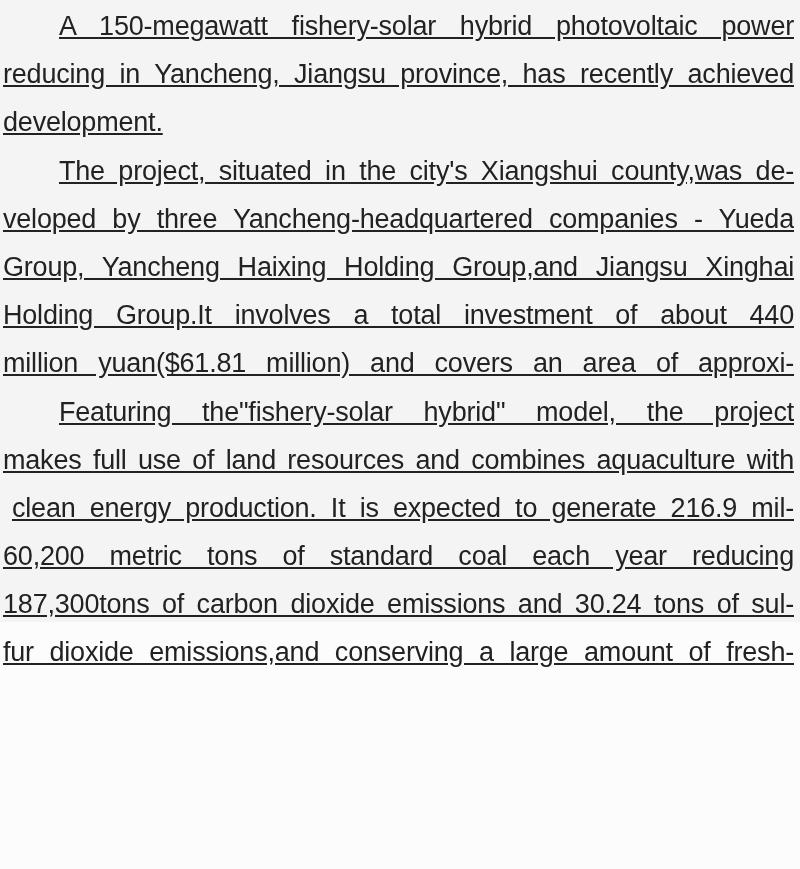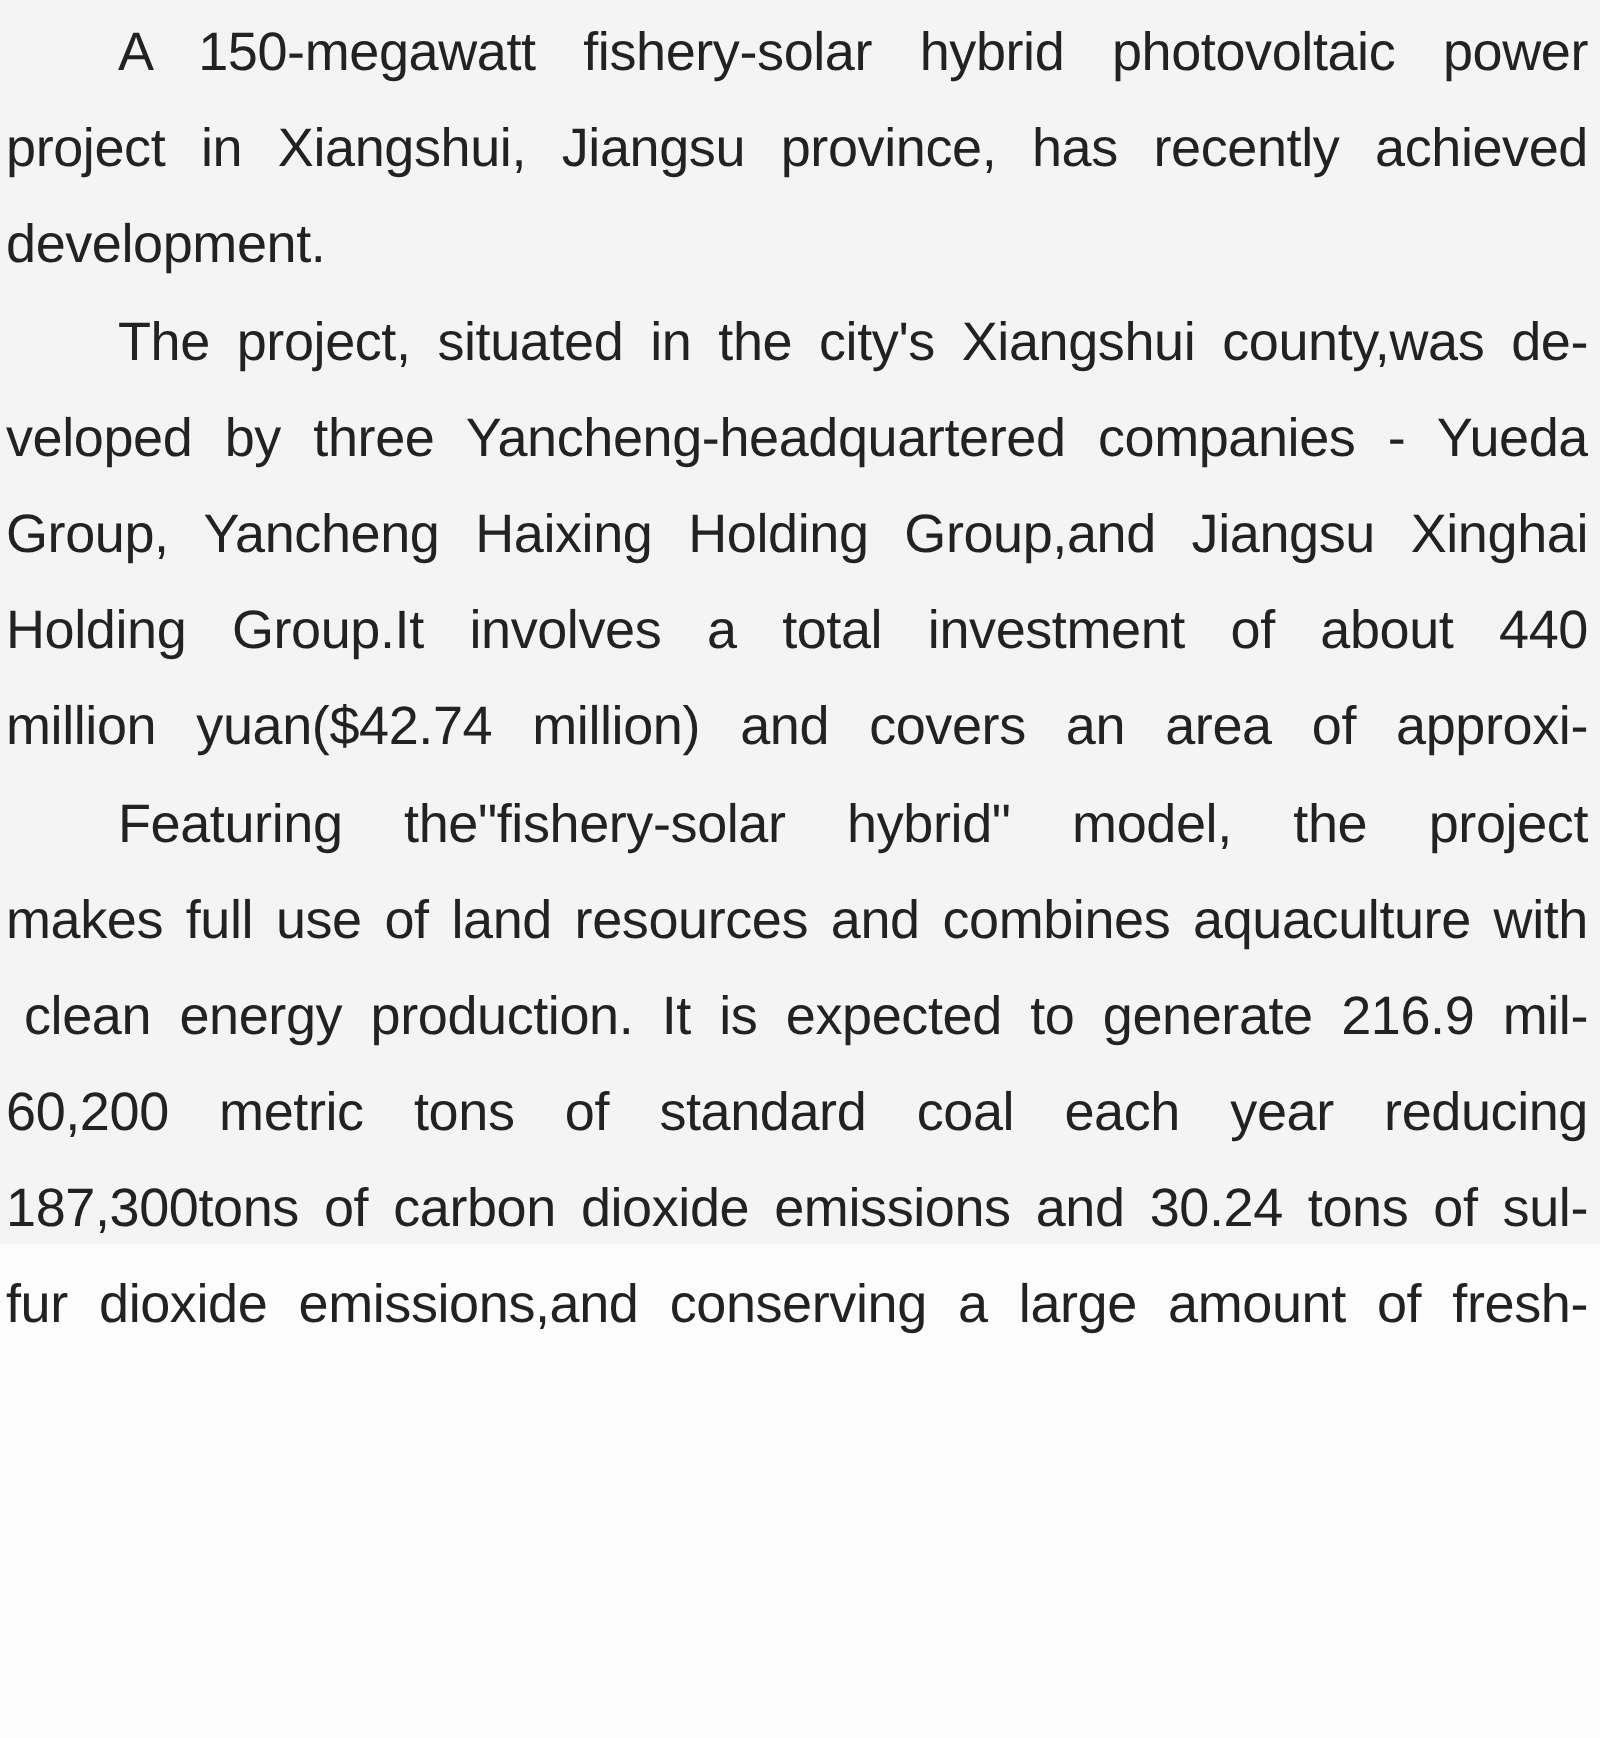--- a/index.html
+++ b/index.html
@@ -38,20 +38,21 @@
     left: 0;
     top: 0;
     width: 800px;
     height: 869px;
     box-sizing: border-box;
     padding: 2px 6px 0 3px;
     font-size: 27px;
     letter-spacing: -0.2px;
     line-height: 48.2px;
     font-weight: 400;
+    text-decoration: underline;
   }
   .text-line {
     display: block;
     height: 48.2px;
     overflow: hidden;
   }
   .text-line.justified {
     text-align: justify;
     text-align-last: justify;
   }
@@ -61,27 +62,27 @@
   }
 </style>
 </head>
 <body>
 
 <main class="page">
   <div class="bg-band top" style="background: rgb(244, 244, 245);"></div>
   <div class="bg-band bottom" style="background: rgb(252, 252, 253);"></div>
   <article id="article-body" class="article" style="color: rgb(34, 34, 36);">
       <div class="text-line justified" style="padding-left: 56px;">A 150-megawatt fishery-solar hybrid photovoltaic power</div>
-      <div class="text-line justified">project in Xiangshui, Jiangsu province, has recently achieved</div>
+      <div class="text-line justified">reducing in Yancheng, Jiangsu province, has recently achieved</div>
       <div class="text-line plain">development.</div>
       <div class="text-line justified" style="padding-left: 56px;">The project, situated in the city's Xiangshui county,was de-</div>
       <div class="text-line justified">veloped by three Yancheng-headquartered companies - Yueda</div>
       <div class="text-line justified">Group, Yancheng Haixing Holding Group,and Jiangsu Xinghai</div>
       <div class="text-line justified">Holding Group.It involves a total investment of about 440</div>
-      <div class="text-line justified">million yuan($42.74 million) and covers an area of approxi-</div>
+      <div class="text-line justified">million yuan($61.81 million) and covers an area of approxi-</div>
       <div class="text-line justified" style="padding-left: 56px;">Featuring the"fishery-solar hybrid" model, the project</div>
       <div class="text-line justified">makes full use of land resources and combines aquaculture with</div>
       <div class="text-line justified" style="padding-left: 9px;">clean energy production. It is expected to generate 216.9 mil-</div>
       <div class="text-line justified">60,200 metric tons of standard coal each year reducing</div>
       <div class="text-line justified">187,300tons of carbon dioxide emissions and 30.24 tons of sul-</div>
       <div class="text-line justified">fur dioxide emissions,and conserving a large amount of fresh-</div>
     </article>
 </main>
 
 </body></html>

